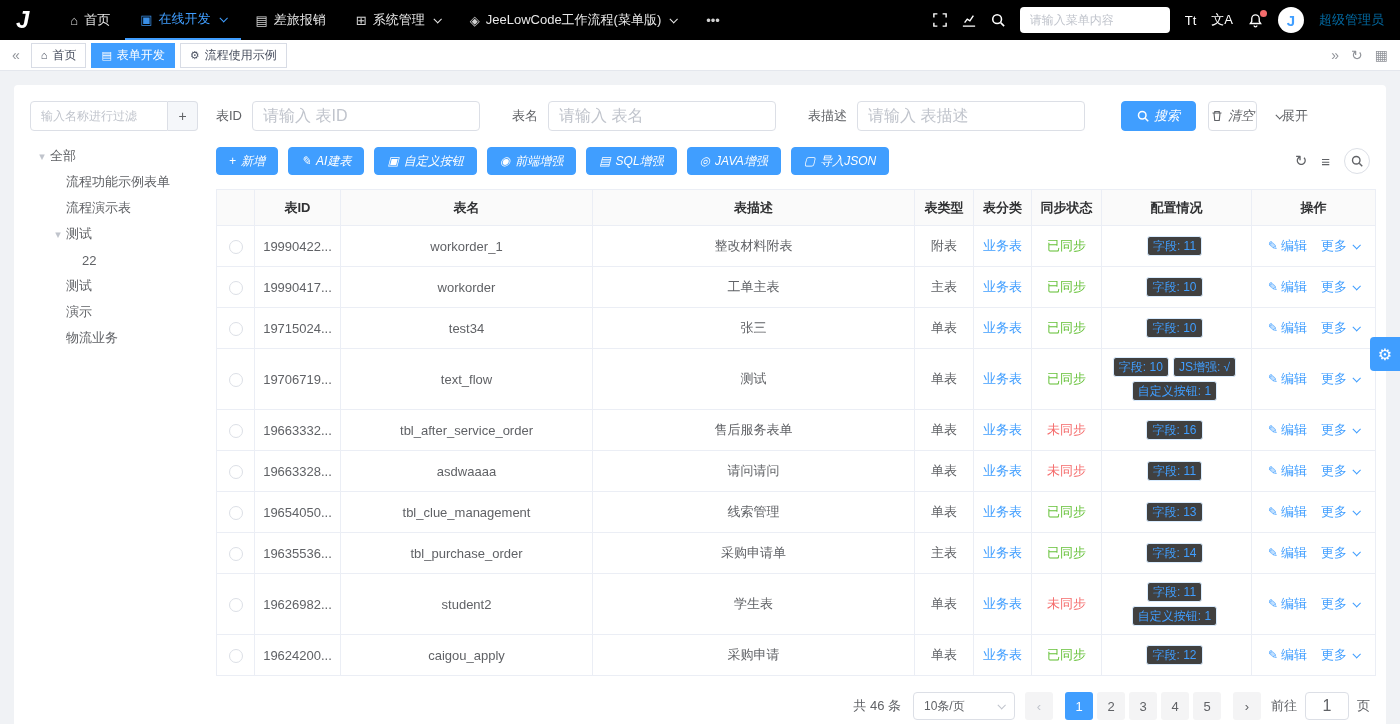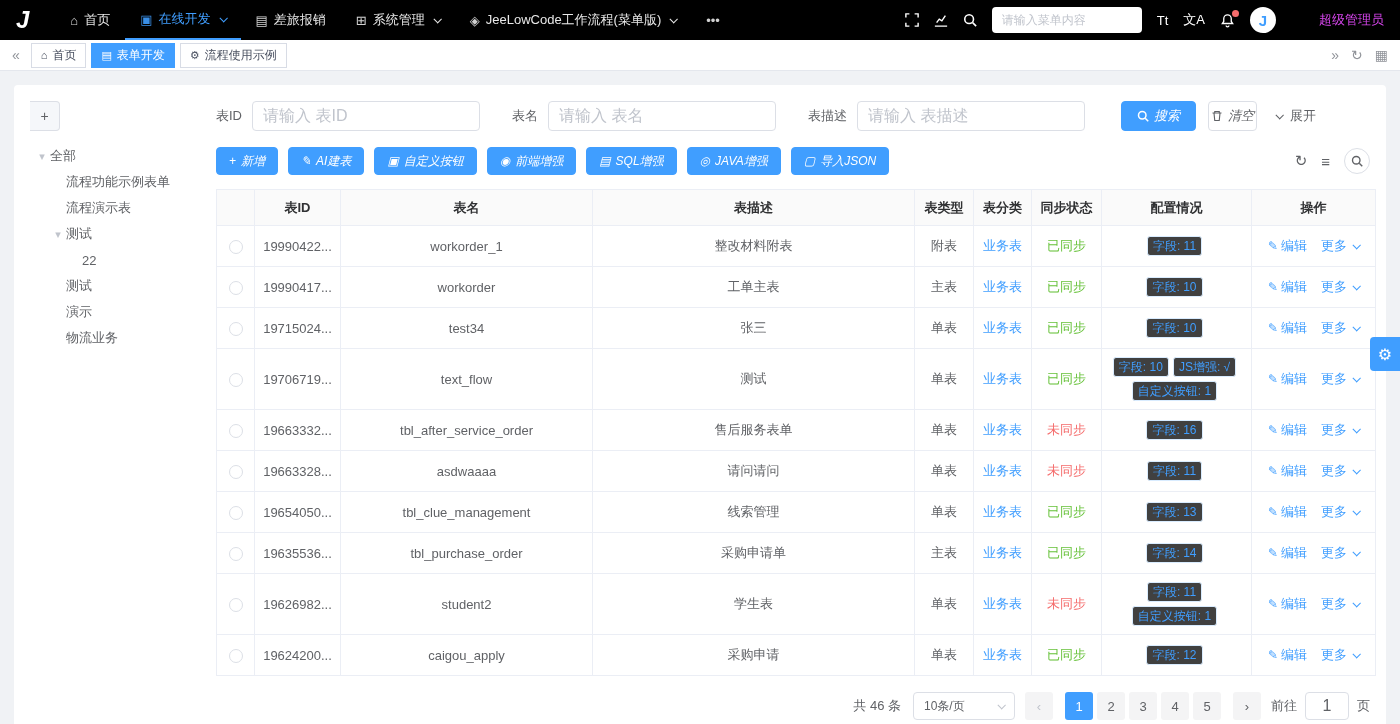--- a/index.html
+++ b/index.html
@@ -13,21 +13,21 @@
   .nav-item { display:flex; align-items:center; gap:6px; padding:0 15px; height:100%; font-size:13px; cursor:pointer; white-space:nowrap; }
   .nav-item .nav-ico { font-size:13px; opacity:.9; }
   .nav-item.active { color:#409eff; border-bottom:2px solid #409eff; }
   .chev { display:inline-block; width:6px; height:6px; border-right:1.4px solid currentColor; border-bottom:1.4px solid currentColor; transform:rotate(45deg) translateY(-1px); margin-left:3px; }
   .nav-right { margin-left:auto; display:flex; align-items:center; gap:15px; }
   .nav-ic { display:inline-flex; align-items:center; justify-content:center; color:#fff; cursor:pointer; font-size:13px; position:relative; }
   .nav-search { width:150px; height:26px; border:none; border-radius:4px; padding:0 10px; font-size:12px; color:#606266; outline:none; background:#fff; }
   .nav-search::placeholder { color:#c0c4cc; }
   .bell .dot { position:absolute; top:-3px; right:-4px; width:7px; height:7px; background:#f56c6c; border-radius:50%; }
   .avatar { width:26px; height:26px; border-radius:50%; background:#fff; color:#409eff; font-weight:bold; display:inline-flex; align-items:center; justify-content:center; font-size:15px; cursor:pointer; }
-  .username { color:#d946ef; font-size:13px; cursor:pointer;margin-left:28px; }
+  .username { color:#0369a1; font-size:13px; cursor:pointer; }
 
   
   .tabbar { height:31px; background:#fff; border-bottom:1px solid #e4e7ed; display:flex; align-items:center; padding:0 6px; gap:5px; }
   .tb-arrow { color:#909399; font-size:14px; padding:0 6px; cursor:pointer; }
   .tabs { display:flex; align-items:center; gap:5px; }
   .tab { display:inline-flex; align-items:center; gap:5px; height:25px; padding:0 9px; border:1px solid #d8dce5; font-size:12px; color:#495060; background:#fff; cursor:pointer; white-space:nowrap; }
   .tab .tab-ico { font-size:11px; }
   .tab.active { background:#409eff; border-color:#409eff; color:#fff; }
   .tb-right { margin-left:auto; display:flex; align-items:center; }
 
@@ -47,21 +47,21 @@
 
   .main { flex:1; min-width:0; display:flex; flex-direction:column; }
 
   .filter-row { display:flex; align-items:center; margin-bottom:16px; }
   .filter-row label { font-size:13px; color:#606266; margin:0 10px 0 0; white-space:nowrap; }
   .f-inp { width:228px; margin-right:32px; }
   .btn { display:inline-flex; align-items:center; gap:5px; border-radius:4px; cursor:pointer; white-space:nowrap;font-style:italic; }
   .btn-primary { background:#409eff; color:#fff; border:1px solid #409eff; height:28px; padding:0 12px; font-size:12px; }
   .btn-search { height:30px; font-size:13px; padding:0 15px; margin-left:4px; }
   .btn-plain { background:#fff; color:#606266; border:1px solid #dcdfe6; height:30px; padding:0 2px; font-size:13px; margin-left:12px; }
-  .expand { display:inline-flex; align-items:center; gap:8px; margin-left:16px; color:#606266; cursor:pointer; font-size:13px; }
+  .expand { display:inline-flex; align-items:center; gap:0; margin-left:16px; color:#606266; cursor:pointer; font-size:13px; }
 
   .toolbar-row { display:flex; align-items:center; margin-bottom:14px; }
   .toolbar-buttons { display:flex; align-items:center; gap:10px; }
   .btn-ic { font-size:12px; }
   .mini-icons { margin-left:auto; display:flex; align-items:center; gap:14px; color:#606266; }
   .mini { cursor:pointer; font-size:15px; display:inline-flex; align-items:center; justify-content:center; }
   .mini.circle { width:26px; height:26px; border:1px solid #dcdfe6; border-radius:50%; }
 
   .grid-table { width:100%; border-collapse:collapse; table-layout:fixed; font-size:13px; }
   .grid-table th, .grid-table td { border:1px solid #ebeef5; text-align:center; padding:6px 8px; overflow:hidden; }
@@ -175,20 +175,21 @@
     <span class="tb-arrow">↻</span>
     <span class="tb-arrow">▦</span>
   </div>
 </div>
 
 <div class="content">
   <div class="card">
 
     <aside class="sidebar">
       <div class="side-filter">
+        <input class="inp side-inp" placeholder="输入名称进行过滤" style="">
         <button class="side-add">+</button>
       </div>
       <div class="tree">
           <div class="tree-node" style="padding-left: 4px;">
             <span class="tree-arrow">▾</span>
             <span>全部</span>
           </div>
           <div class="tree-node" style="padding-left: 20px;">
             <span class="tree-arrow"></span>
             <span>流程功能示例表单</span>

